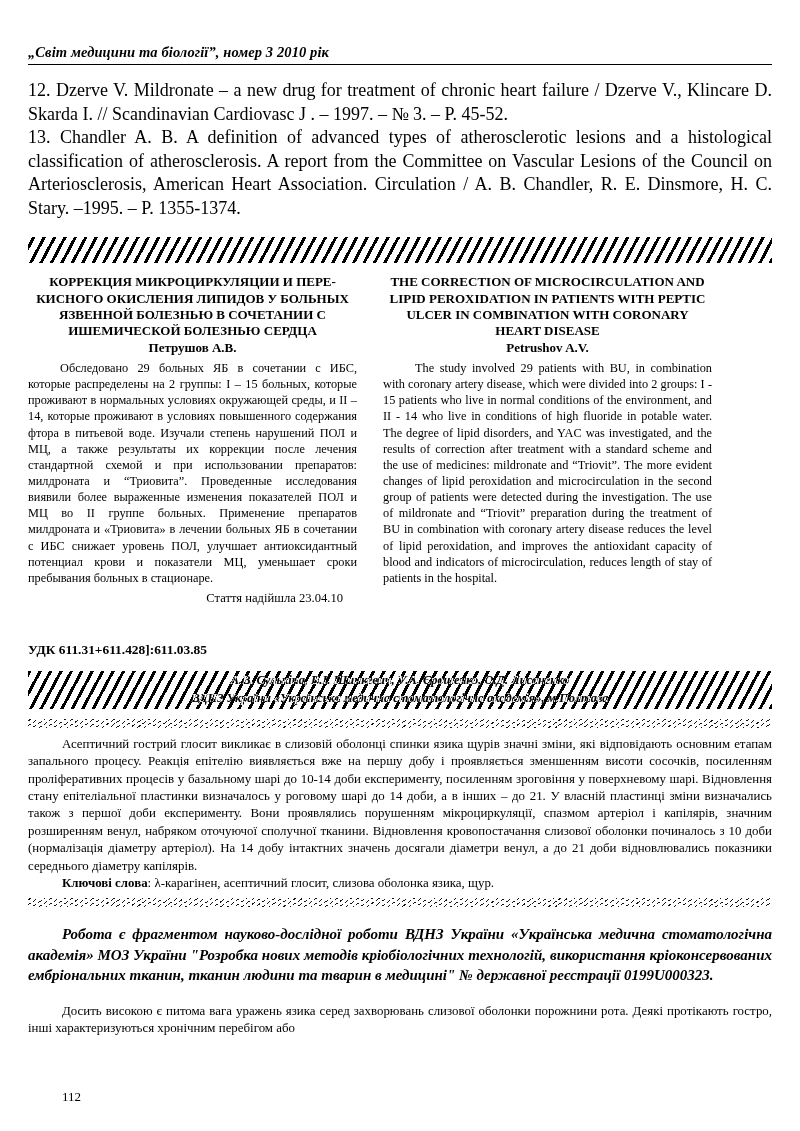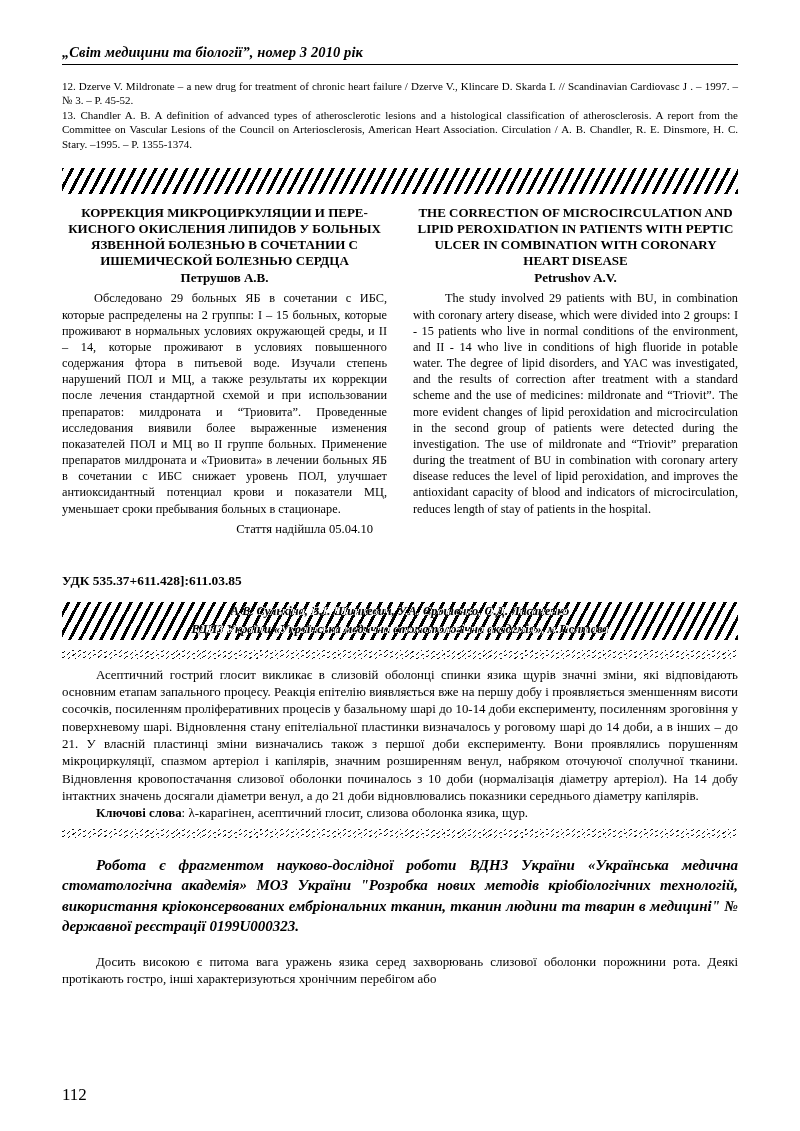--- a/index.html
+++ b/index.html
@@ -13,41 +13,41 @@
     font-family: "Liberation Serif", "DejaVu Serif", serif;
     color: #000000;
     position: relative;
     overflow: hidden;
   }
   .page {
     position: relative;
     width: 800px;
     height: 1131px;
     box-sizing: border-box;
-    padding: 0 62px;
+    padding: 0 28px;
   }
 
   
   .runhead {
     padding-top: 44px;
     font-size: 14.5px;
     font-style: italic;
     font-weight: bold;
     letter-spacing: 0.1px;
   }
   .runhead-rule {
     border-bottom: 1.6px solid #000;
     margin-top: 3px;
     margin-bottom: 0;
   }
 
   
   .refs {
     margin-top: 14px;
-    font-size: 11px;
+    font-size: 18px;
     line-height: 1.31;
     text-align: justify;
   }
   .refs p { margin: 0; }
 
   
   .banner {
     position: relative;
     margin-top: 17px;
     height: 26px;
@@ -205,21 +205,21 @@
     text-align: justify;
     margin-top: 17px;
     text-indent: 34px;
   }
 
   
   .folio {
     position: absolute;
     left: 62px;
     bottom: 26px;
-    font-size: 17px;
+    font-size: 13px;
   }
 </style>
 </head>
 <body>
 
 <div class="page">
 
   <div class="runhead">„Світ медицини та біології”, номер 3 2010 рік</div>
   <div class="runhead-rule"></div>
 
@@ -231,32 +231,32 @@
   <div class="banner">
     <span class="banner-label">Рефераты</span>
   </div>
 
   <div class="abstract-cols">
 
     <div class="col">
       <div class="ab-title">КОРРЕКЦИЯ МИКРОЦИРКУЛЯЦИИ И ПЕРЕ-КИСНОГО ОКИСЛЕНИЯ ЛИПИДОВ У БОЛЬНЫХ ЯЗВЕННОЙ БОЛЕЗНЬЮ В СОЧЕТАНИИ С ИШЕМИЧЕСКОЙ БОЛЕЗНЬЮ СЕРДЦА</div>
       <div class="ab-author">Петрушов А.В.</div>
       <div class="ab-body">Обследовано 29 больных ЯБ в сочетании с ИБС, которые распределены на 2 группы: I – 15 больных, которые проживают в нормальных условиях окружающей среды, и II – 14, которые проживают в условиях повышенного содержания фтора в питьевой воде. Изучали степень нарушений ПОЛ и МЦ, а также результаты их коррекции после лечения стандартной схемой и при использовании препаратов: милдроната и “Триовита”. Проведенные исследования  виявили более выраженные изменения показателей ПОЛ и МЦ во II группе больных. Применение препаратов милдроната и «Триовита» в лечении больных ЯБ в сочетании с ИБС снижает уровень ПОЛ, улучшает антиоксидантный потенциал крови и показатели МЦ, уменьшает сроки пребывания больных в стационаре.</div>
-      <div class="submitted">Стаття надійшла 05.04.10</div>
+      <div class="submitted">Стаття надійшла 23.04.10</div>
     </div>
 
     <div class="col">
       <div class="ab-title">THE CORRECTION OF MICROCIRCULATION AND LIPID PEROXIDATION IN PATIENTS WITH PEPTIC ULCER IN COMBINATION WITH CORONARY HEART DISEASE</div>
       <div class="ab-author">Petrushov A.V.</div>
       <div class="ab-body">The study involved 29 patients with BU, in combination with coronary artery disease, which were divided into 2 groups: I - 15 patients who live in normal conditions of the environment, and II - 14 who live in conditions of high fluoride in potable water. The degree of lipid disorders, and YAC was investigated, and the results of correction after treatment with a standard scheme and the use of medicines: mildronate and “Triovit”. The more evident changes of lipid peroxidation and microcirculation in the second group of patients were detected during the investigation. The use of mildronate and “Triovit” preparation during the treatment of BU in combination with coronary artery disease reduces the level of lipid peroxidation, and improves the antioxidant capacity of blood and indicators of microcirculation, reduces length of stay of patients in the hospital.</div>
     </div>
 
   </div>
 
-  <div class="udc">УДК 535.37+611.428]:611.03.85</div>
+  <div class="udc">УДК 611.31+611.428]:611.03.85</div>
 
   <div class="banner-authors">
     <div class="lines">
       <div>А.В. Сулькіна, В.І. Шинкевич, У.А. Єрошенко, О.Д. Лисаненко</div>
       <div>ВДНЗ України «Українська медична стоматологічна академія», м.Полтава</div>
     </div>
   </div>
 
 
   <div class="squiggle"></div>

